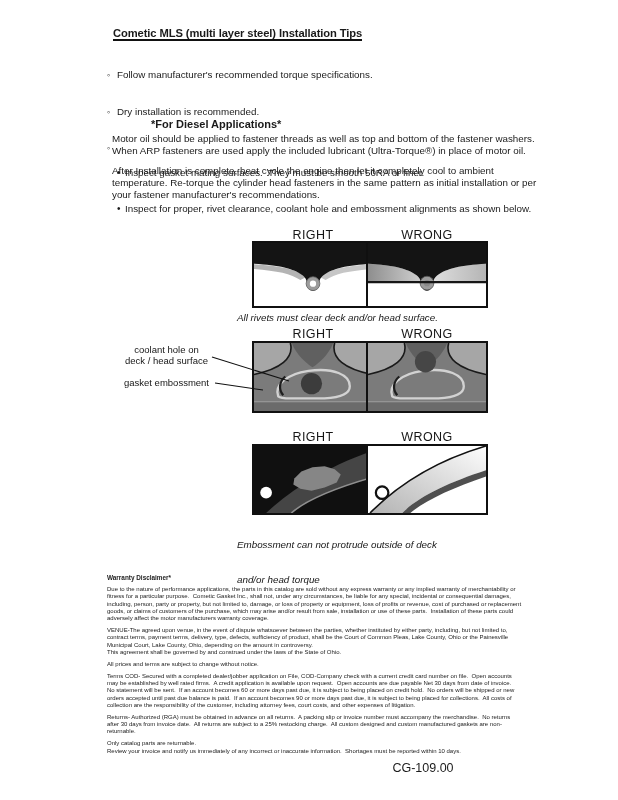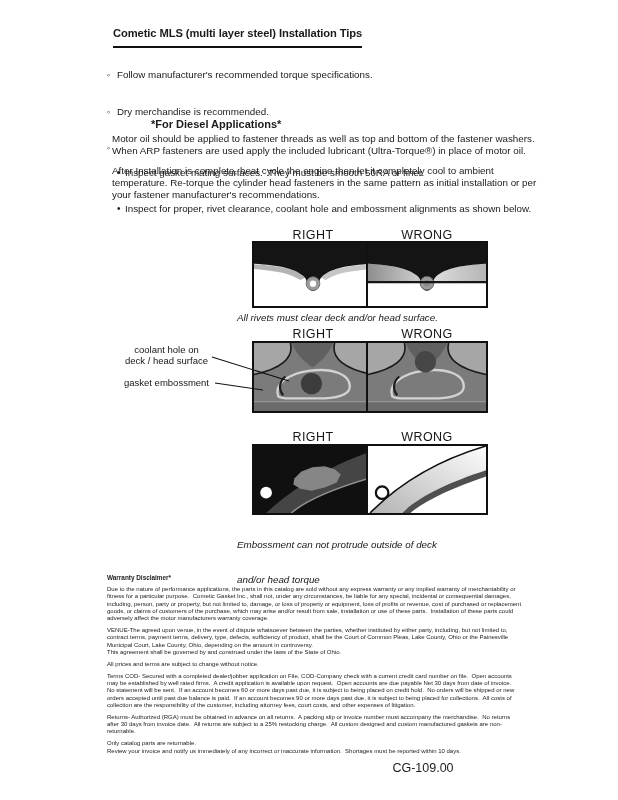--- a/index.html
+++ b/index.html
@@ -1,21 +1,21 @@
 <!DOCTYPE html>
 <html><head>
 <meta charset="utf-8">
 <style>
   html,body{margin:0;padding:0;background:#ffffff;}
   .page{position:relative;width:618px;height:800px;background:#ffffff;overflow:hidden;
         font-family:"Liberation Sans",sans-serif;color:#1a1a1a;}
   .abs{position:absolute;}
 
   .title{left:113px;top:27px;font-size:11.2px;font-weight:bold;letter-spacing:-0.1px;
-         border-bottom:2px solid #111;padding-bottom:7px;white-space:nowrap;}
+         border-bottom:2px solid #111;padding-bottom:0;white-space:nowrap;}
 
   .tips{left:104px;top:45px;width:470px;font-size:9.8px;line-height:12.15px;white-space:pre-wrap;}
   .bullet{position:relative;padding-left:13px;}
   .bullet .dot{position:absolute;left:3px;top:0;font-size:9px;}
   .bullet.sub{padding-left:21px;}
   .bullet.sub .dot{left:13px;font-size:10px;}
 
   .diesel-h{left:112px;top:118px;font-size:11px;font-weight:bold;margin-left:39px;}
   .para{left:112px;width:437px;font-size:9.8px;line-height:12.15px;white-space:pre-wrap;}
   .p1{top:133px;}
@@ -54,21 +54,21 @@
 </style>
 </head>
 <body>
 
 <div class="page">
 
   <div class="abs title">Cometic MLS (multi layer steel) Installation Tips</div>
 
   <div class="abs tips">
     <div class="bullet"><span class="dot">◦</span><span>Follow manufacturer's recommended torque specifications.</span></div>
-    <div class="bullet"><span class="dot">◦</span><span>Dry merchandise is recommended.</span></div>
+    <div class="bullet"><span class="dot">◦</span><span>Dry installation is recommended.</span></div>
     <div class="bullet"><span class="dot">◦</span></div>
     <div class="bullet sub"><span class="dot">•</span><span>Inspect gasket mating surfaces.  They must be smooth 50RA or finer.</span></div>
     <div class="bullet sub"><span class="dot">•</span><span>Inspect for proper, rivet clearance, coolant hole and embossment alignments as shown below.</span></div>
   </div>
 
   <div class="abs diesel-h">*For Diesel Applications*</div>
   <div class="abs para p2">After Installation is complete, heat cycle the engine then let it completely cool to ambient temperature. Re-torque the cylinder head fasteners in the same pattern as initial installation or per your fastener manufacturer's recommendations.</div>
   <div class="abs para p1">Motor oil should be applied to fastener threads as well as top and bottom of the fastener washers. When ARP fasteners are used apply the included lubricant (Ultra-Torque®) in place of motor oil.</div>
 
   <div class="abs rw-label row1-lab col-l">RIGHT</div>

